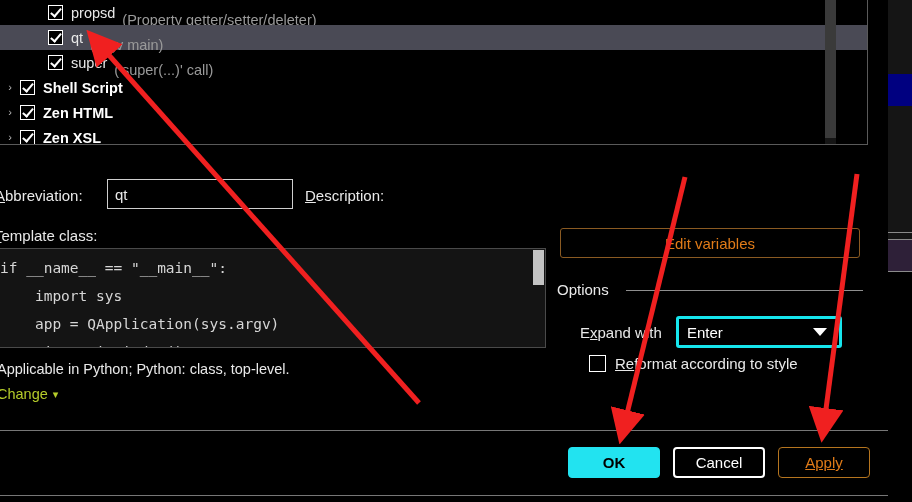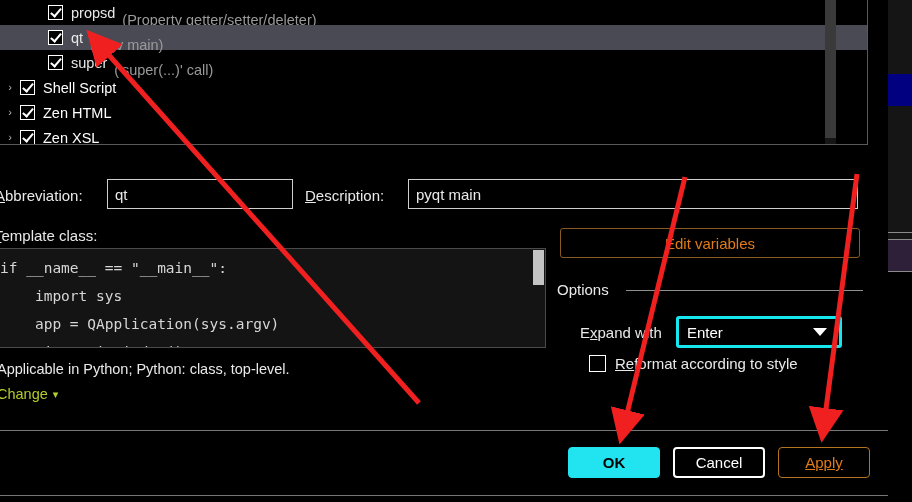--- a/index.html
+++ b/index.html
@@ -67,21 +67,21 @@
     content: "";
     position: absolute;
     left: 4px; top: 0px;
     width: 4px; height: 9px;
     border: solid #ffffff;
     border-width: 0 2px 2px 0;
     transform: rotate(40deg);
   }
   .row-indent-1 { margin-left: 28px; }
   .row-name { color: #e8e8e8; font-size: 14.5px; }
-  .row-name.bold { font-weight: normal; color: #ffffff; }
+  .row-name.bold { font-weight: bold; color: #ffffff; }
   .row-desc { color: #9a9a9a; font-size: 14.5px; margin-left: 7px; margin-top: 15px; }
 
   #list-scrollbar {
     position: absolute; left: 825px; top: 0px; width: 11px; height: 145px;
     background: #151515;
   }
   #list-scrollbar .thumb {
     position: absolute; left: 0; top: 0px; width: 11px; height: 138px;
     background: #3a3a3a;
   }
@@ -310,23 +310,20 @@
         <div class="thumb"></div>
       </div>
     </div>
 
     <div class="field-label" id="lbl-abbrev"><u>A</u><span>bbreviation:</span></div>
     <div class="text-field" id="fld-abbrev">
         <span>qt</span>
       </div>
 
     <div class="field-label" id="lbl-desc"><u>D</u><span>escription:</span></div>
-    <div class="text-field" id="fld-desc">
-        <span>pyqt main</span>
-      </div>
 
     <div class="field-label" id="lbl-template"><u>T</u><span>emplate class:</span></div>
     <div id="code-area">
       <pre>if __name__ == "__main__":
     import sys
     app = QApplication(sys.argv)
     ui = MainWindow()</pre>
       <div id="code-scrollbar">
         <div class="thumb"></div>
       </div>

